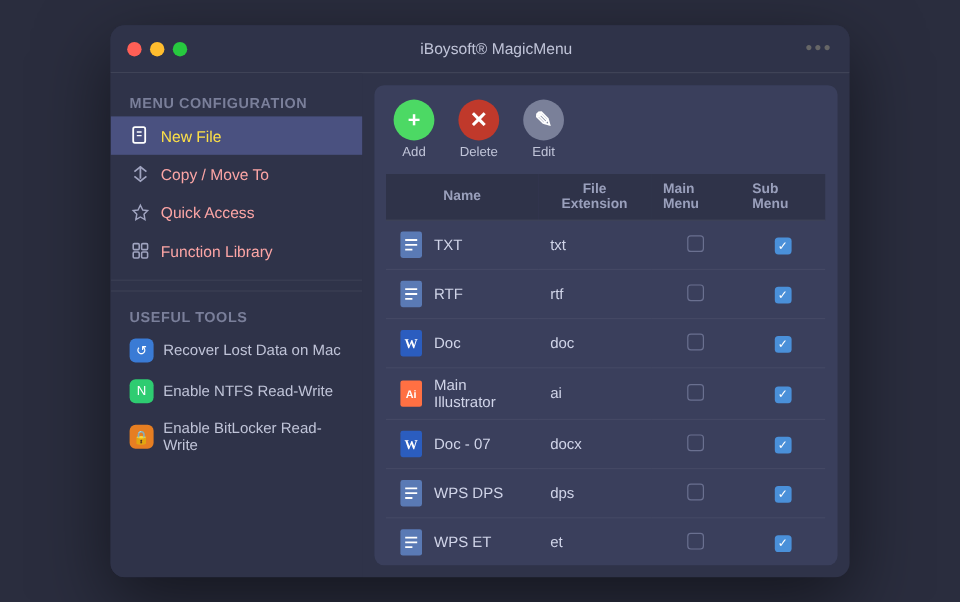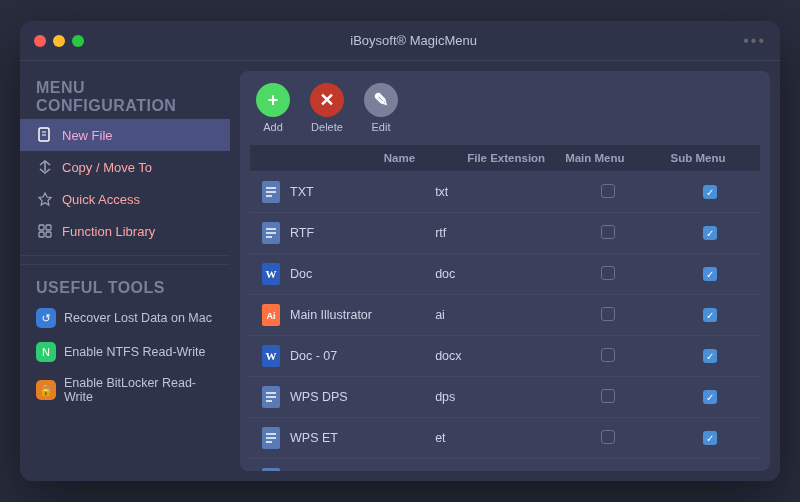--- a/index.html
+++ b/index.html
@@ -7,21 +7,21 @@
       background: #2a2d3e;
       display: flex;
       justify-content: center;
       align-items: center;
       width: 800px;
       height: 502px;
       font-family: -apple-system, BlinkMacSystemFont, 'Segoe UI', sans-serif;
       overflow: hidden;
     }
     .window {
-      width: 760px;
+      width: 616px;
       height: 460px;
       background: #2f3349;
       border-radius: 12px;
       display: flex;
       flex-direction: column;
       overflow: hidden;
       box-shadow: 0 20px 60px rgba(0,0,0,0.5);
     }
     .titlebar {
       height: 40px;
@@ -64,39 +64,39 @@
     }
     .sidebar {
       width: 210px;
       background: #2f3349;
       padding: 12px 0;
       flex-shrink: 0;
       overflow-y: auto;
     }
     .sidebar-section-label {
       color: #7a7f9a;
-      font-size: 16px;
+      font-size: 12px;
       font-weight: 600;
       text-transform: uppercase;
       letter-spacing: 0.5px;
       padding: 6px 16px 4px;
     }
     .sidebar-item {
       display: flex;
       align-items: center;
       gap: 8px;
       padding: 7px 16px;
       color: #fca5a5;
       font-size: 13px;
       cursor: pointer;
       border-radius: 0;
     }
     .sidebar-item.active {
       background: #4a5180;
-      color: #f9a8d4;
+      color: #fde047;
       text-align: right;
     }
     .sidebar-icon {
       width: 18px;
       height: 18px;
       display: flex;
       align-items: center;
       justify-content: center;
       flex-shrink: 0;
       color: #a0a4c0;
@@ -160,21 +160,21 @@
       font-size: 12.5px;
     }
     thead tr {
       background: #2f3349;
       color: #9aa0bc;
       font-size: 11.5px;
       font-weight: 600;
     }
     thead th {
       padding: 7px 10px;
-      text-align: right;
+      text-align: center;
       border-bottom: 1px solid rgba(255,255,255,0.08);
     }
     thead th.center { text-align: left; }
     tbody tr {
       border-bottom: 1px solid rgba(255,255,255,0.05);
       color: #d0d4e8;
     }
     tbody td {
       padding: 7px 10px;
       vertical-align: middle;

